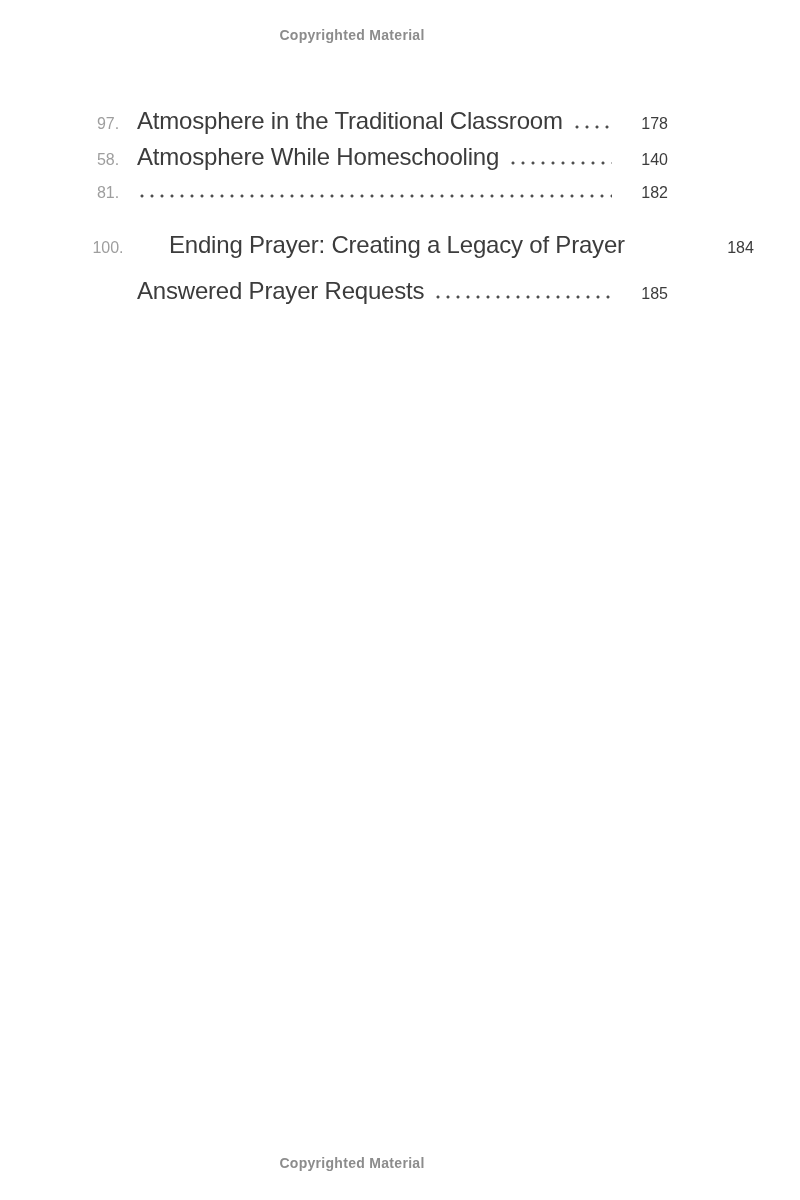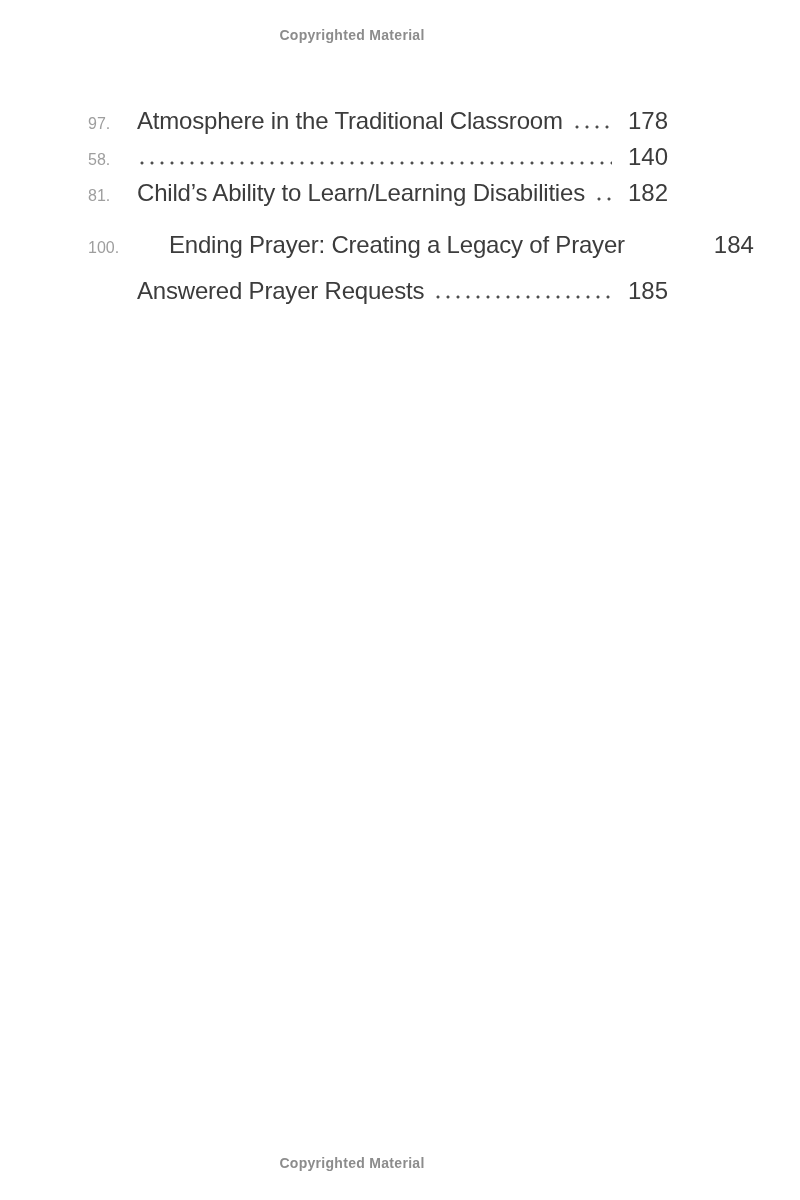--- a/index.html
+++ b/index.html
@@ -44,21 +44,21 @@
     align-items: baseline;
     height: 36px;
     line-height: 36px;
     white-space: nowrap;
   }
   .row.gap-lg { margin-top: 16px; gap: 32px; }
   .row.gap-md { margin-top: 10px; }
 
   .num {
     flex: 0 0 40px;
-    text-align: left;
+    text-align: center;
     font-size: 16px;
     color: #9e9e9e;
   }
   .title {
     flex: 0 0 auto;
     margin-left: 9px;
     font-size: 24px;
     letter-spacing: -0.2px;
     color: #3c3c3c;
   }
@@ -68,21 +68,21 @@
     margin: 0 14px 0 9px;
     background-image: radial-gradient(circle, #4e4e4e 1.4px, transparent 1.7px);
     background-size: 10px 4px;
     background-repeat: repeat-x;
     background-position: left bottom;
   }
   .pagenum {
     flex: 0 0 auto;
     min-width: 42px;
     text-align: right;
-    font-size: 24px;
+    font-size: 16px;
     color: #3c3c3c;
   }
 </style>
 </head>
 <body>
 
 <div class="page">
 
   <div class="notice top">Copyrighted Material</div>
 
@@ -90,27 +90,27 @@
 
     <div class="row">
       <span class="num">97.</span>
       <span class="title">Atmosphere in the Traditional Classroom</span>
       <span class="dots"></span>
       <span class="pagenum">178</span>
     </div>
 
     <div class="row">
       <span class="num">58.</span>
+      <span class="title">Atmosphere While Homeschooling</span>
       <span class="dots"></span>
       <span class="pagenum">140</span>
     </div>
 
     <div class="row">
       <span class="num">81.</span>
-      <span class="title">Child’s Ability to Learn/Learning Disabilities</span>
       <span class="dots"></span>
       <span class="pagenum">182</span>
     </div>
 
     <div class="row gap-lg">
       <span class="num">100.</span>
       <span class="title">Ending Prayer: Creating a Legacy of Prayer</span>
       <span class="dots"></span>
       <span class="pagenum">184</span>
     </div>

